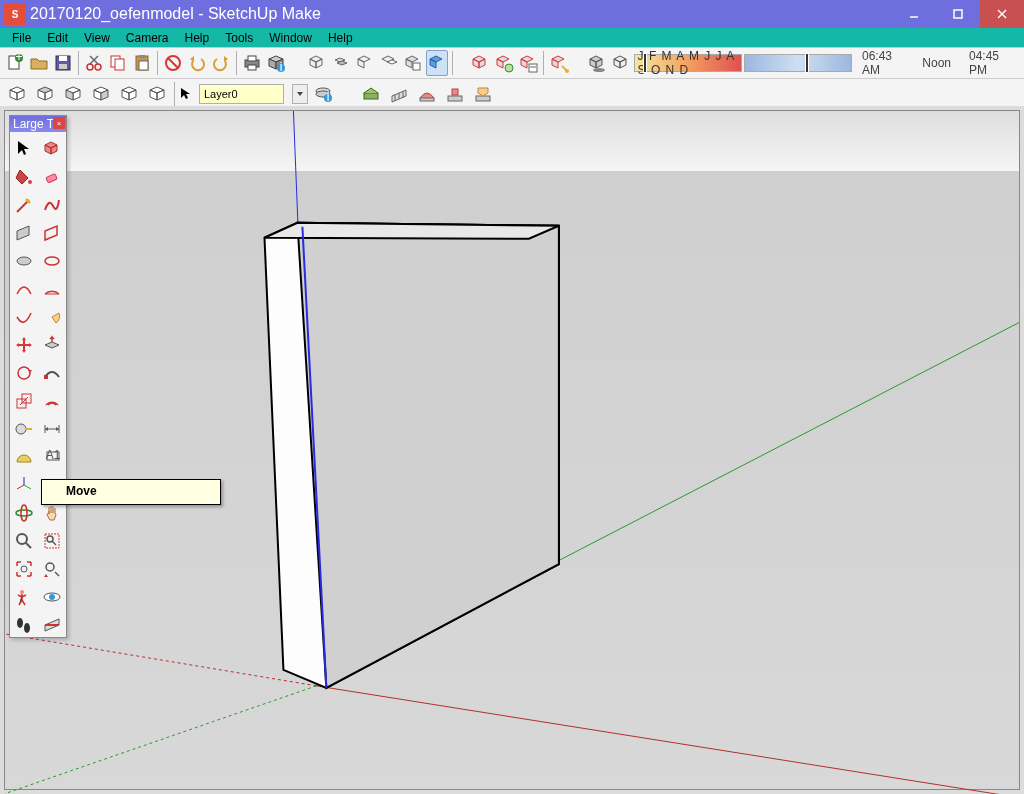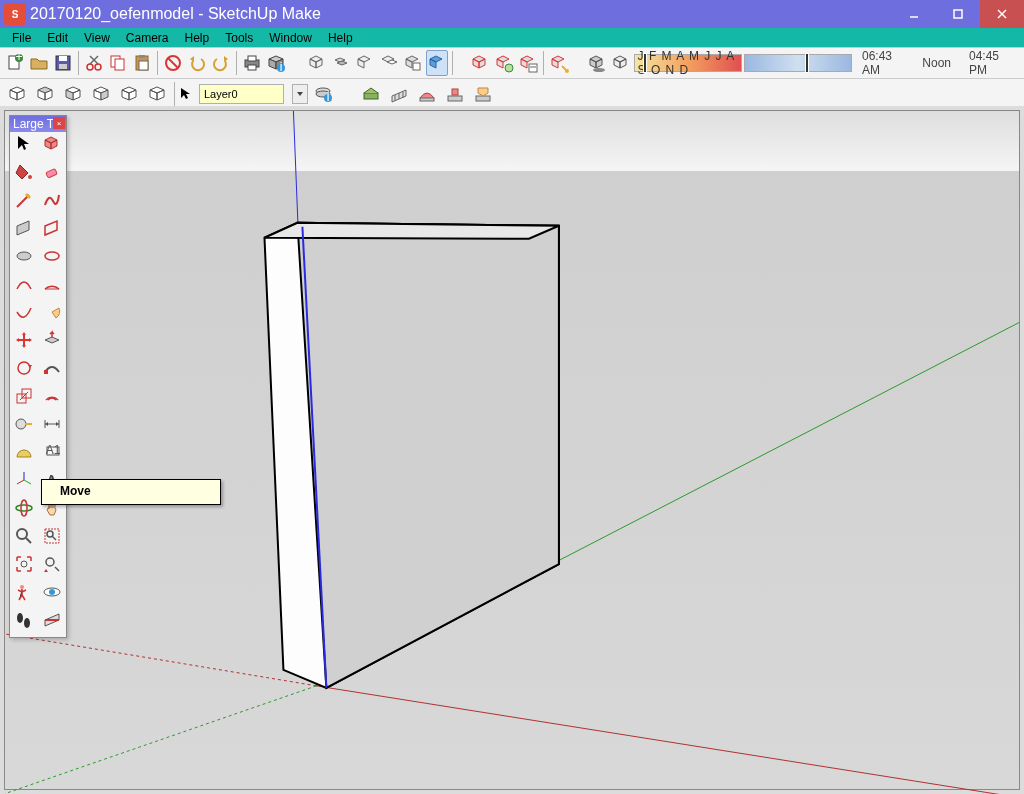--- a/index.html
+++ b/index.html
@@ -39,25 +39,25 @@
 
 .workspace{position:absolute;left:0;right:0;top:106px;bottom:0;background:#dcdcdc}
 .viewport{position:absolute;left:4px;top:4px;right:4px;bottom:4px;border:1px solid #888;background:linear-gradient(to bottom,#e8e8e8 0%,#cfcfcf 8%,#d8d8d8 100%)}
 .sky{position:absolute;left:0;right:0;top:0;height:60px;background:linear-gradient(to bottom,#dedede,#f5f5f5)}
 
 
 .palette{position:absolute;left:4px;top:4px;width:58px;background:#f4f4f4;border:1px solid #888;box-shadow:2px 2px 4px rgba(0,0,0,.2)}
 .palette .pttl{height:16px;background:linear-gradient(#6e6ede,#8a8aea);color:#fff;font-size:10px;display:flex;align-items:center;padding:0 3px;position:relative}
 .palette .pttl .x{position:absolute;right:1px;top:1px;width:12px;height:12px;background:#d44;color:#fff;display:flex;align-items:center;justify-content:center;font-size:8px}
 .palette .grid{display:grid;grid-template-columns:1fr 1fr;gap:1px;padding:1px}
-.pbtn{height:27px;display:flex;align-items:flex-start;justify-content:center;border:1px solid transparent}
+.pbtn{height:27px;display:flex;align-items:flex-end;justify-content:center;border:1px solid transparent}
 .pbtn svg{width:20px;height:20px}
 
 
-.tooltip{position:absolute;left:36px;top:368px;width:180px;background:#ffffe1;border:1px solid #000;padding:4px 18px;font-size:11px;box-shadow:2px 2px 3px rgba(0,0,0,.3);z-index:100}
+.tooltip{position:absolute;left:36px;top:368px;width:180px;background:#ffffe1;border:1px solid #000;padding:4px 24px;font-size:11px;box-shadow:2px 2px 3px rgba(0,0,0,.3);z-index:100}
 .tooltip b{display:block;margin-bottom:2px}
 
 
 .scene{position:absolute;inset:0}
 </style>
 </head>
 <body>
 
 <div class="titlebar">
   <div class="appicon">S</div>

